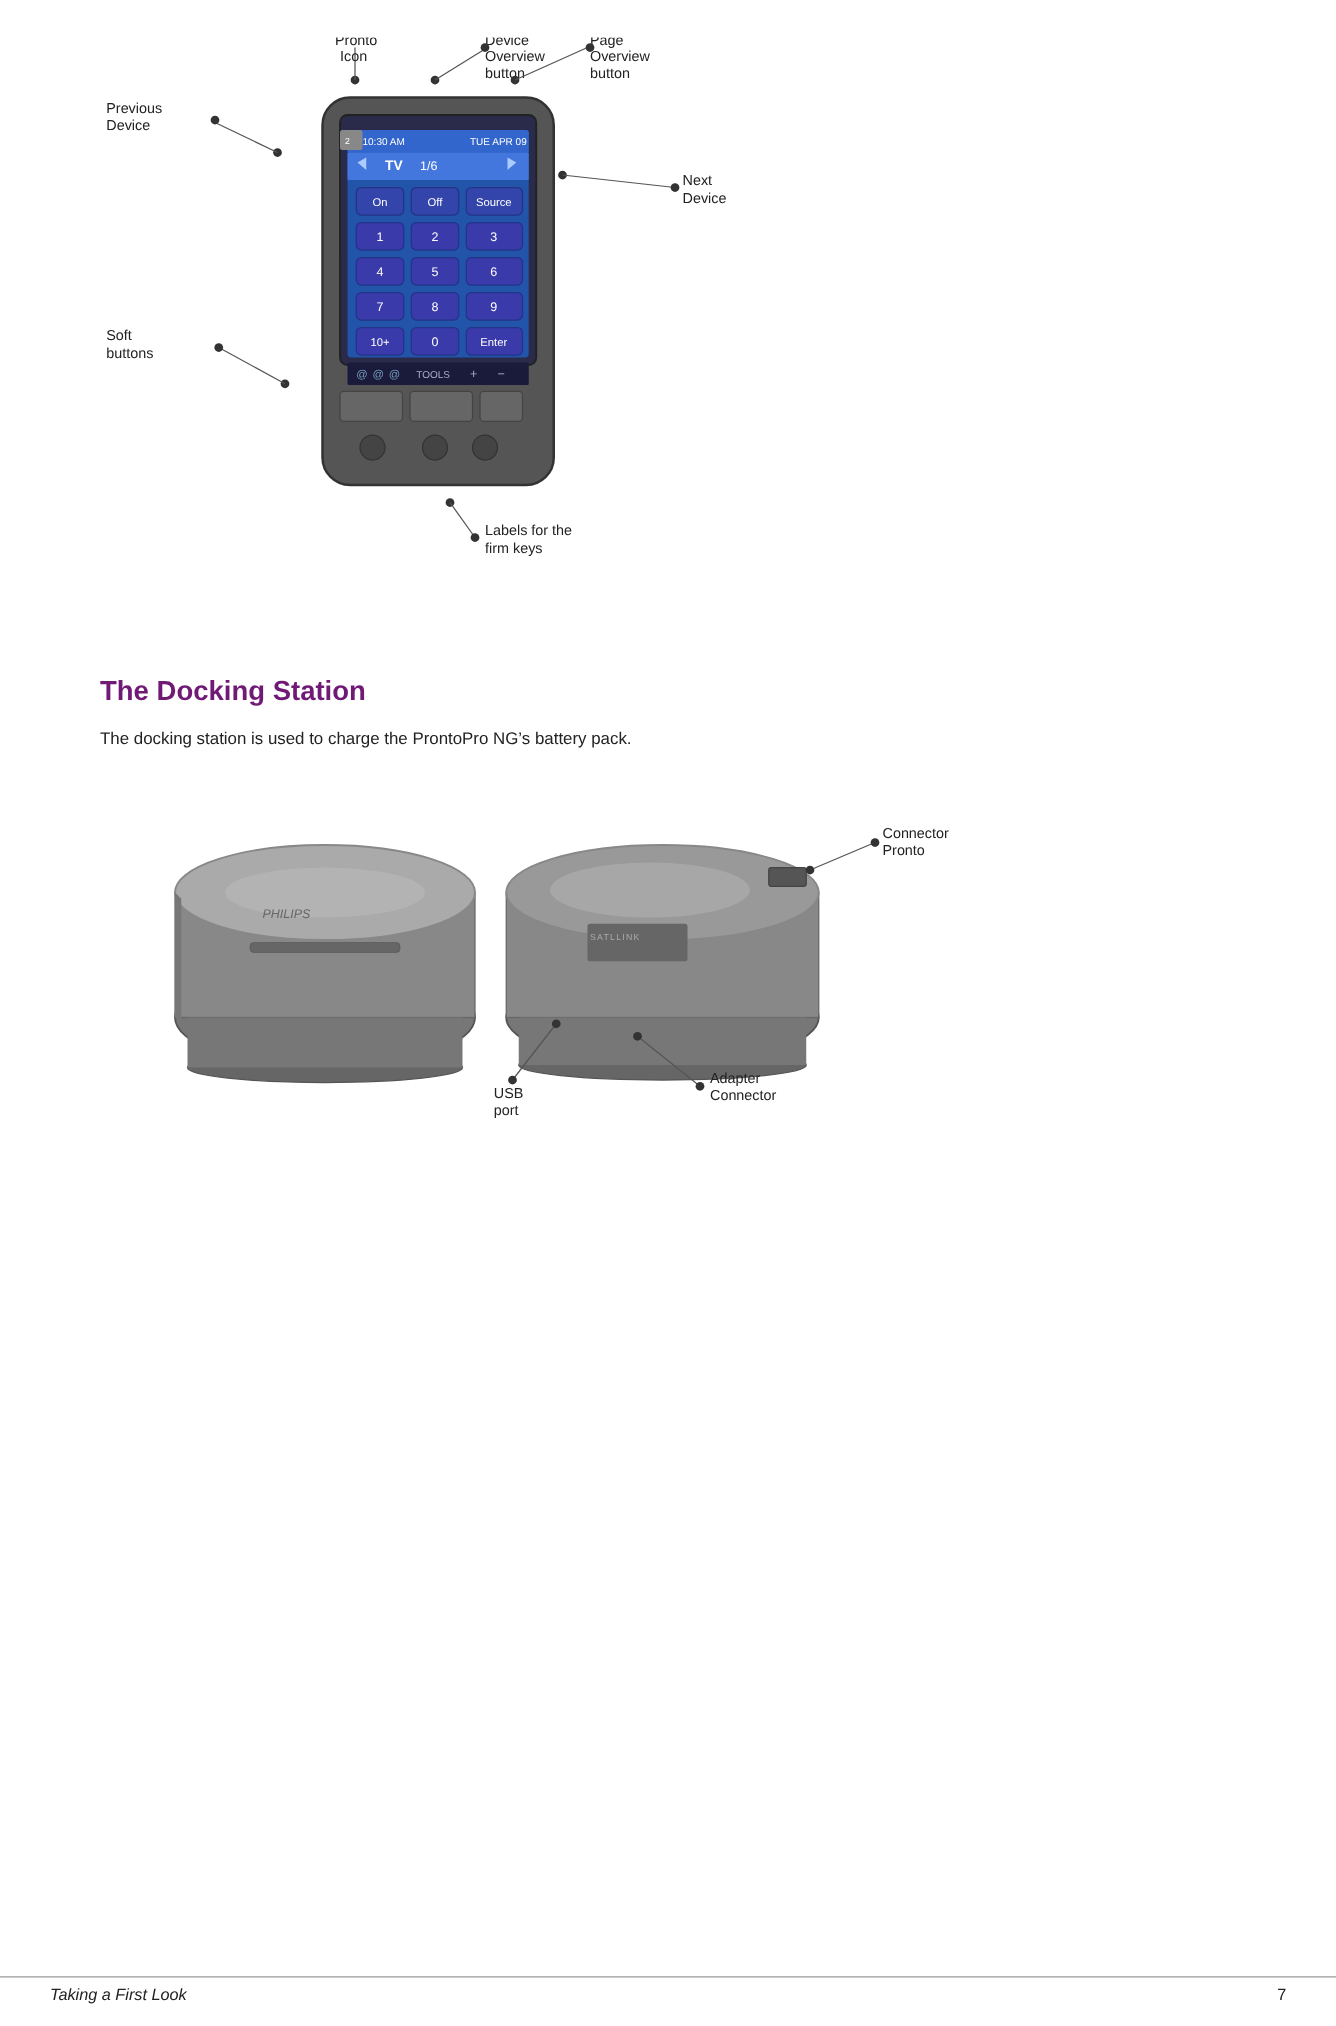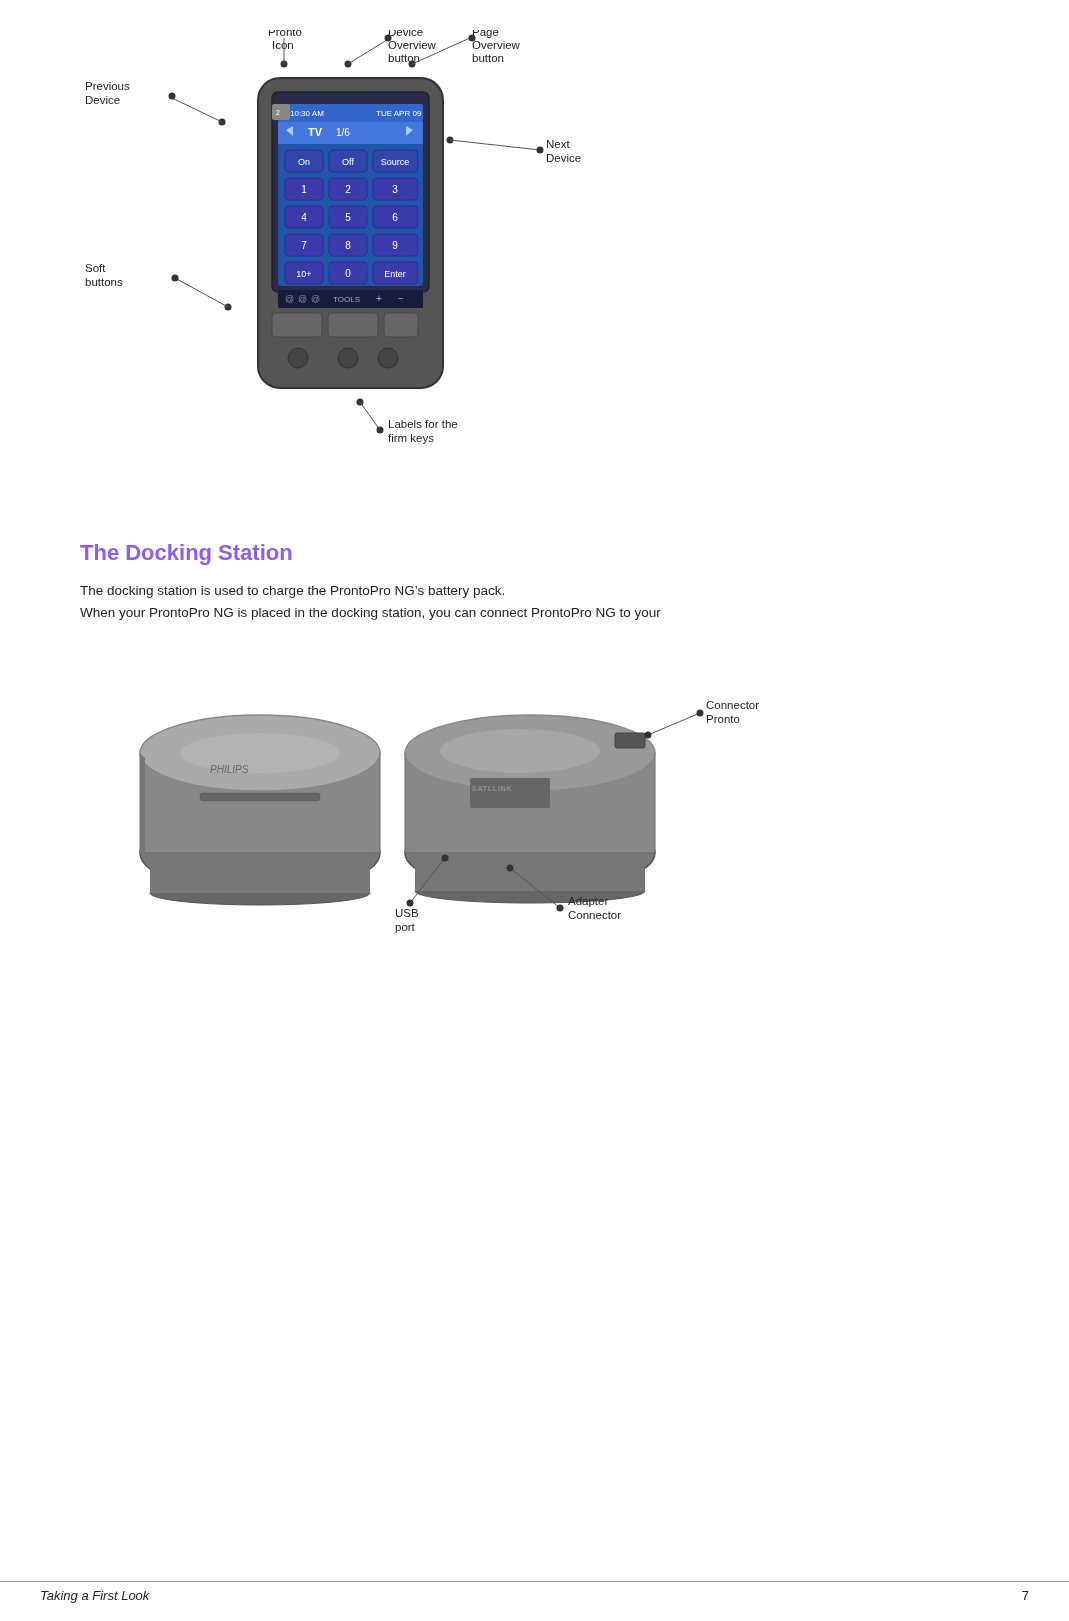--- a/index.html
+++ b/index.html
@@ -23,30 +23,30 @@
       position: relative;
       width: 100%;
       height: 470px;
       margin-bottom: 40px;
     }
 
     
     .section-title {
       font-size: 22px;
       font-weight: bold;
-      color: #8b5cf6;
+      color: #701a75;
       margin-bottom: 14px;
       margin-top: 10px;
     }
 
     .section-body {
       font-size: 13.5px;
       line-height: 1.6;
       color: #222;
-      margin-bottom: 30px;
+      margin-bottom: 12px;
       max-width: 780px;
     }
 
     .docking-diagram {
       position: relative;
       width: 100%;
       height: 340px;
       margin-top: 10px;
     }
 
@@ -206,21 +206,20 @@
       <text x="308" y="412" font-size="11.5" font-family="Arial" fill="#222">firm keys</text>
 
     </svg>
 
   </div>
 
   <div>
     <h2 class="section-title">The Docking Station</h2>
     <div class="section-body">
       <div>The docking station is used to charge the ProntoPro NG’s battery pack.</div>
-      <div>When your ProntoPro NG is placed in the docking station, you can connect ProntoPro NG to your</div>
     </div>
 
     <div class="docking-diagram">
       <svg width="680" height="330" style="position:absolute; left:0; top:0;">
 
         <g transform="translate(50, 20)">
 
           <ellipse cx="130" cy="180" rx="120" ry="40" fill="#777" stroke="#555" stroke-width="1.5"></ellipse>
           <rect x="10" y="80" width="240" height="100" fill="#888" stroke="#666" stroke-width="1"></rect>
           <ellipse cx="130" cy="80" rx="120" ry="38" fill="#aaa" stroke="#888" stroke-width="1.5"></ellipse>

